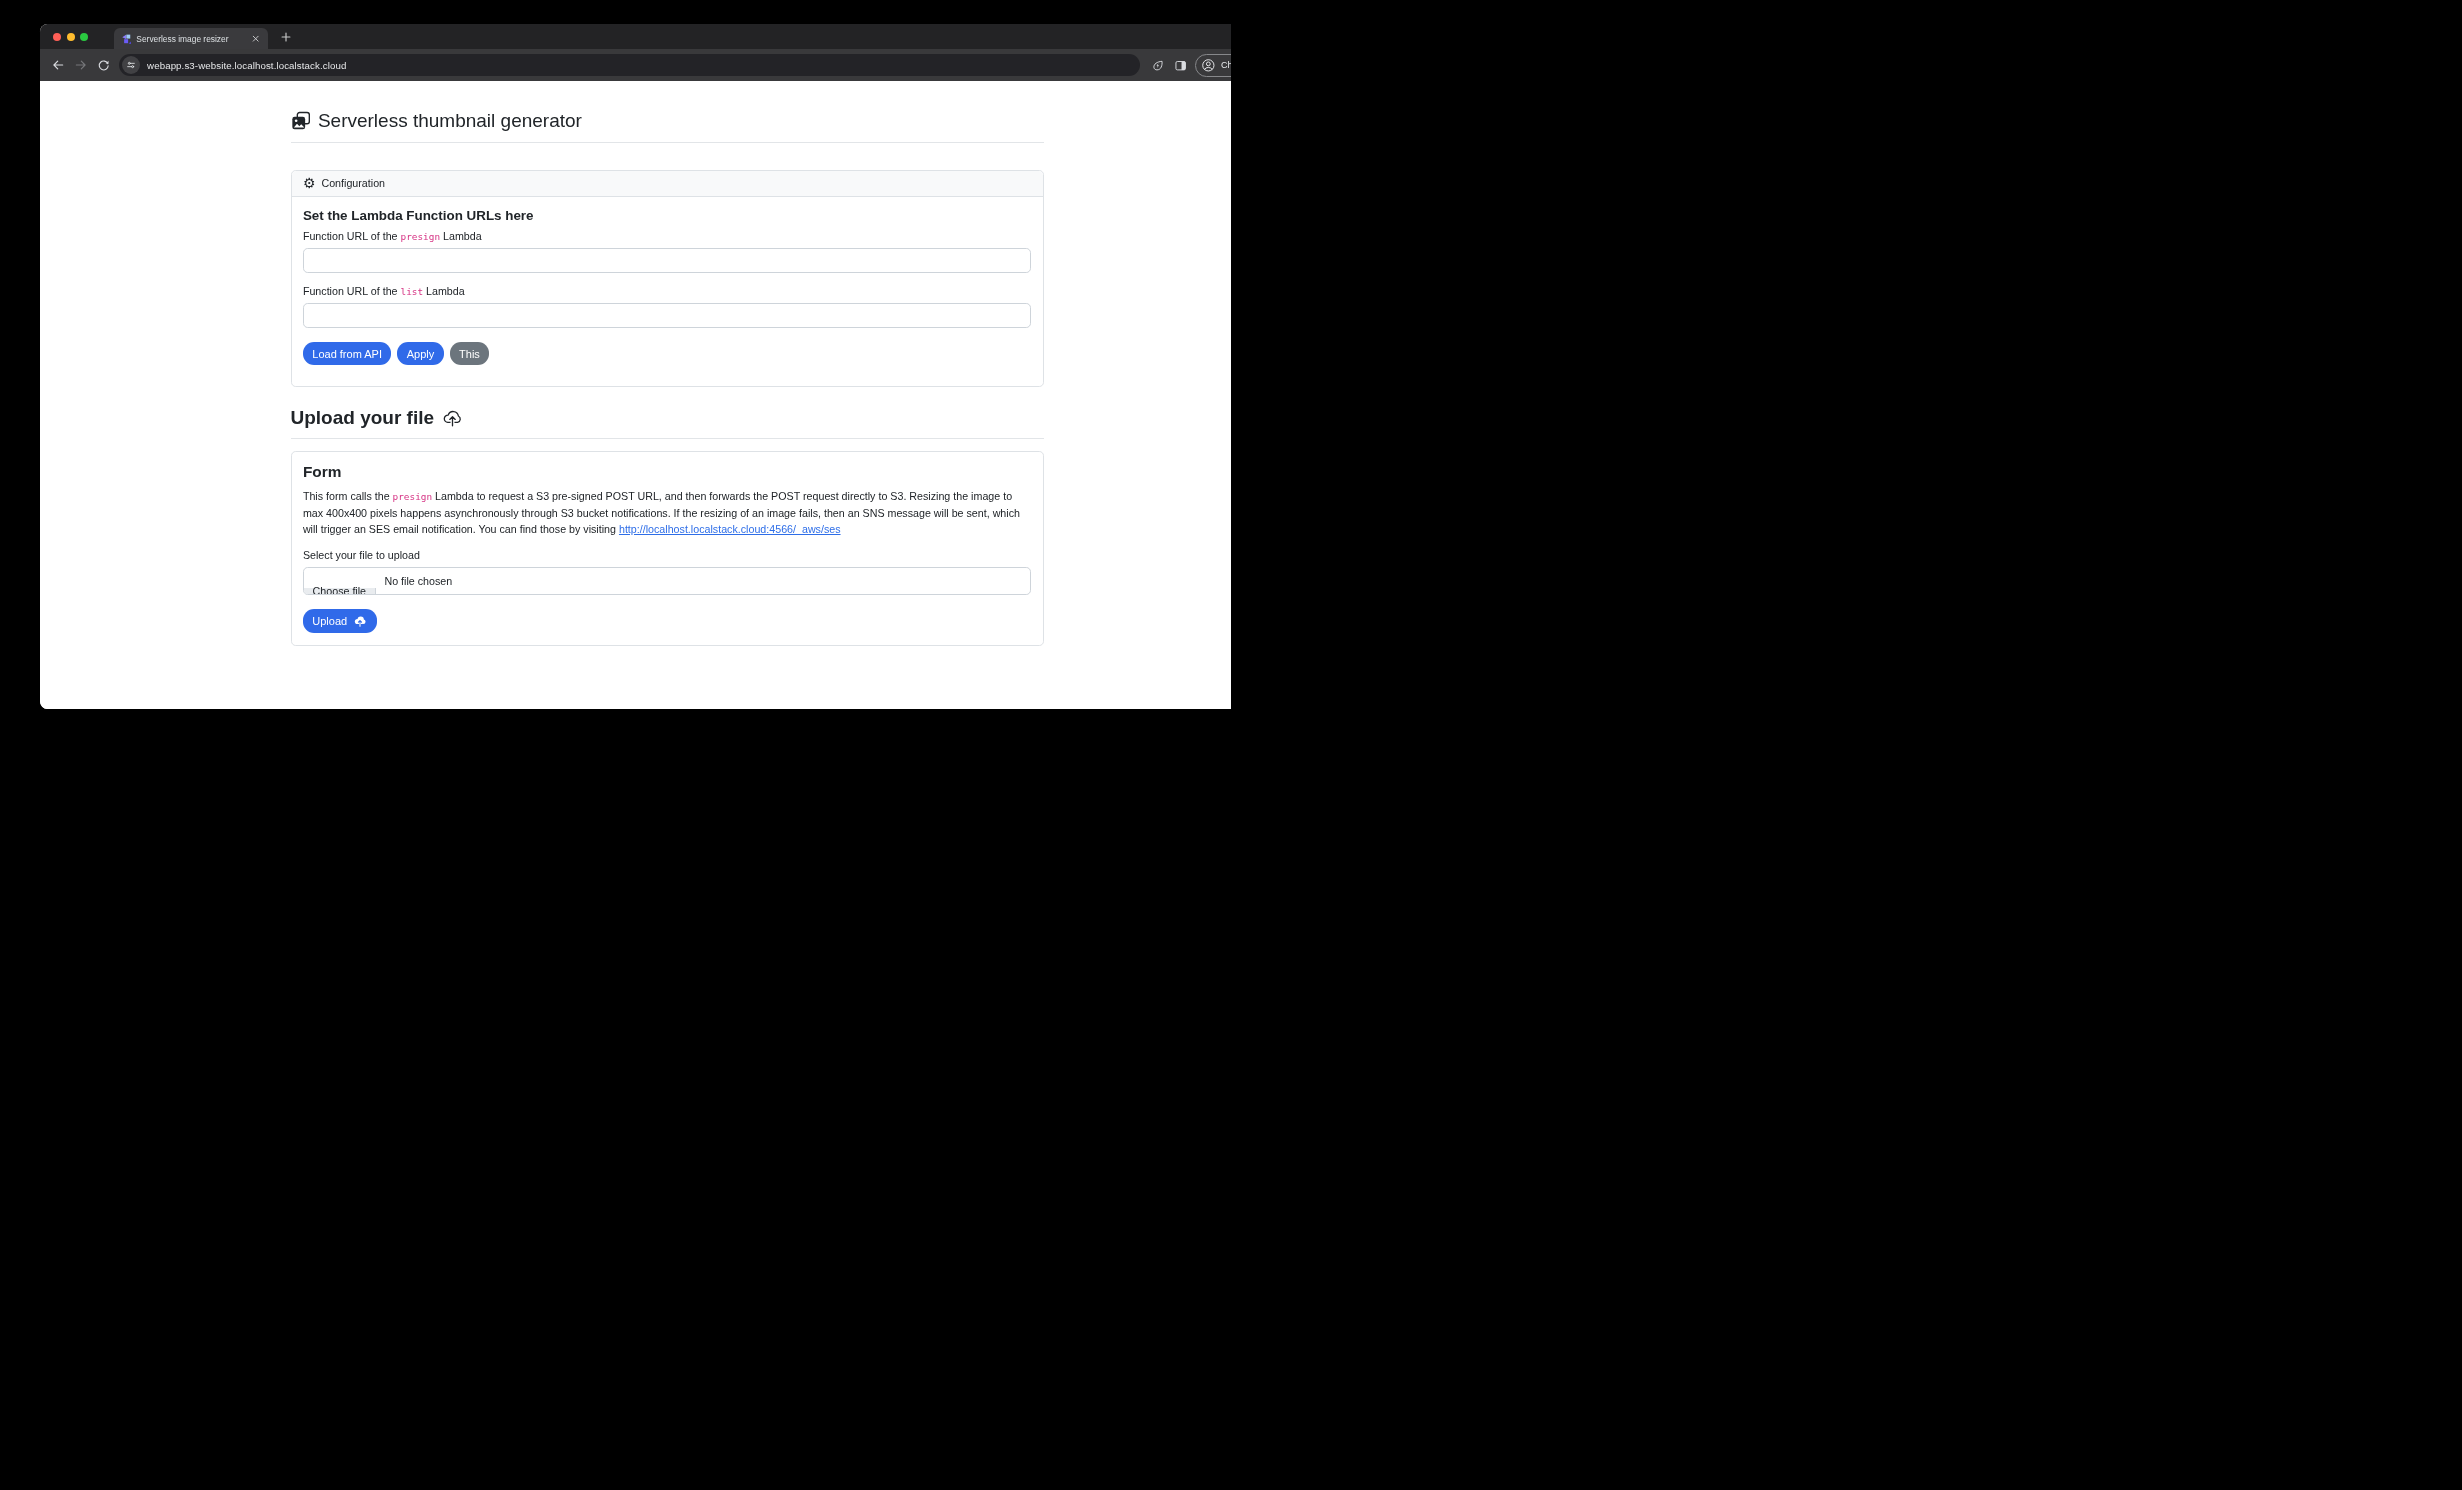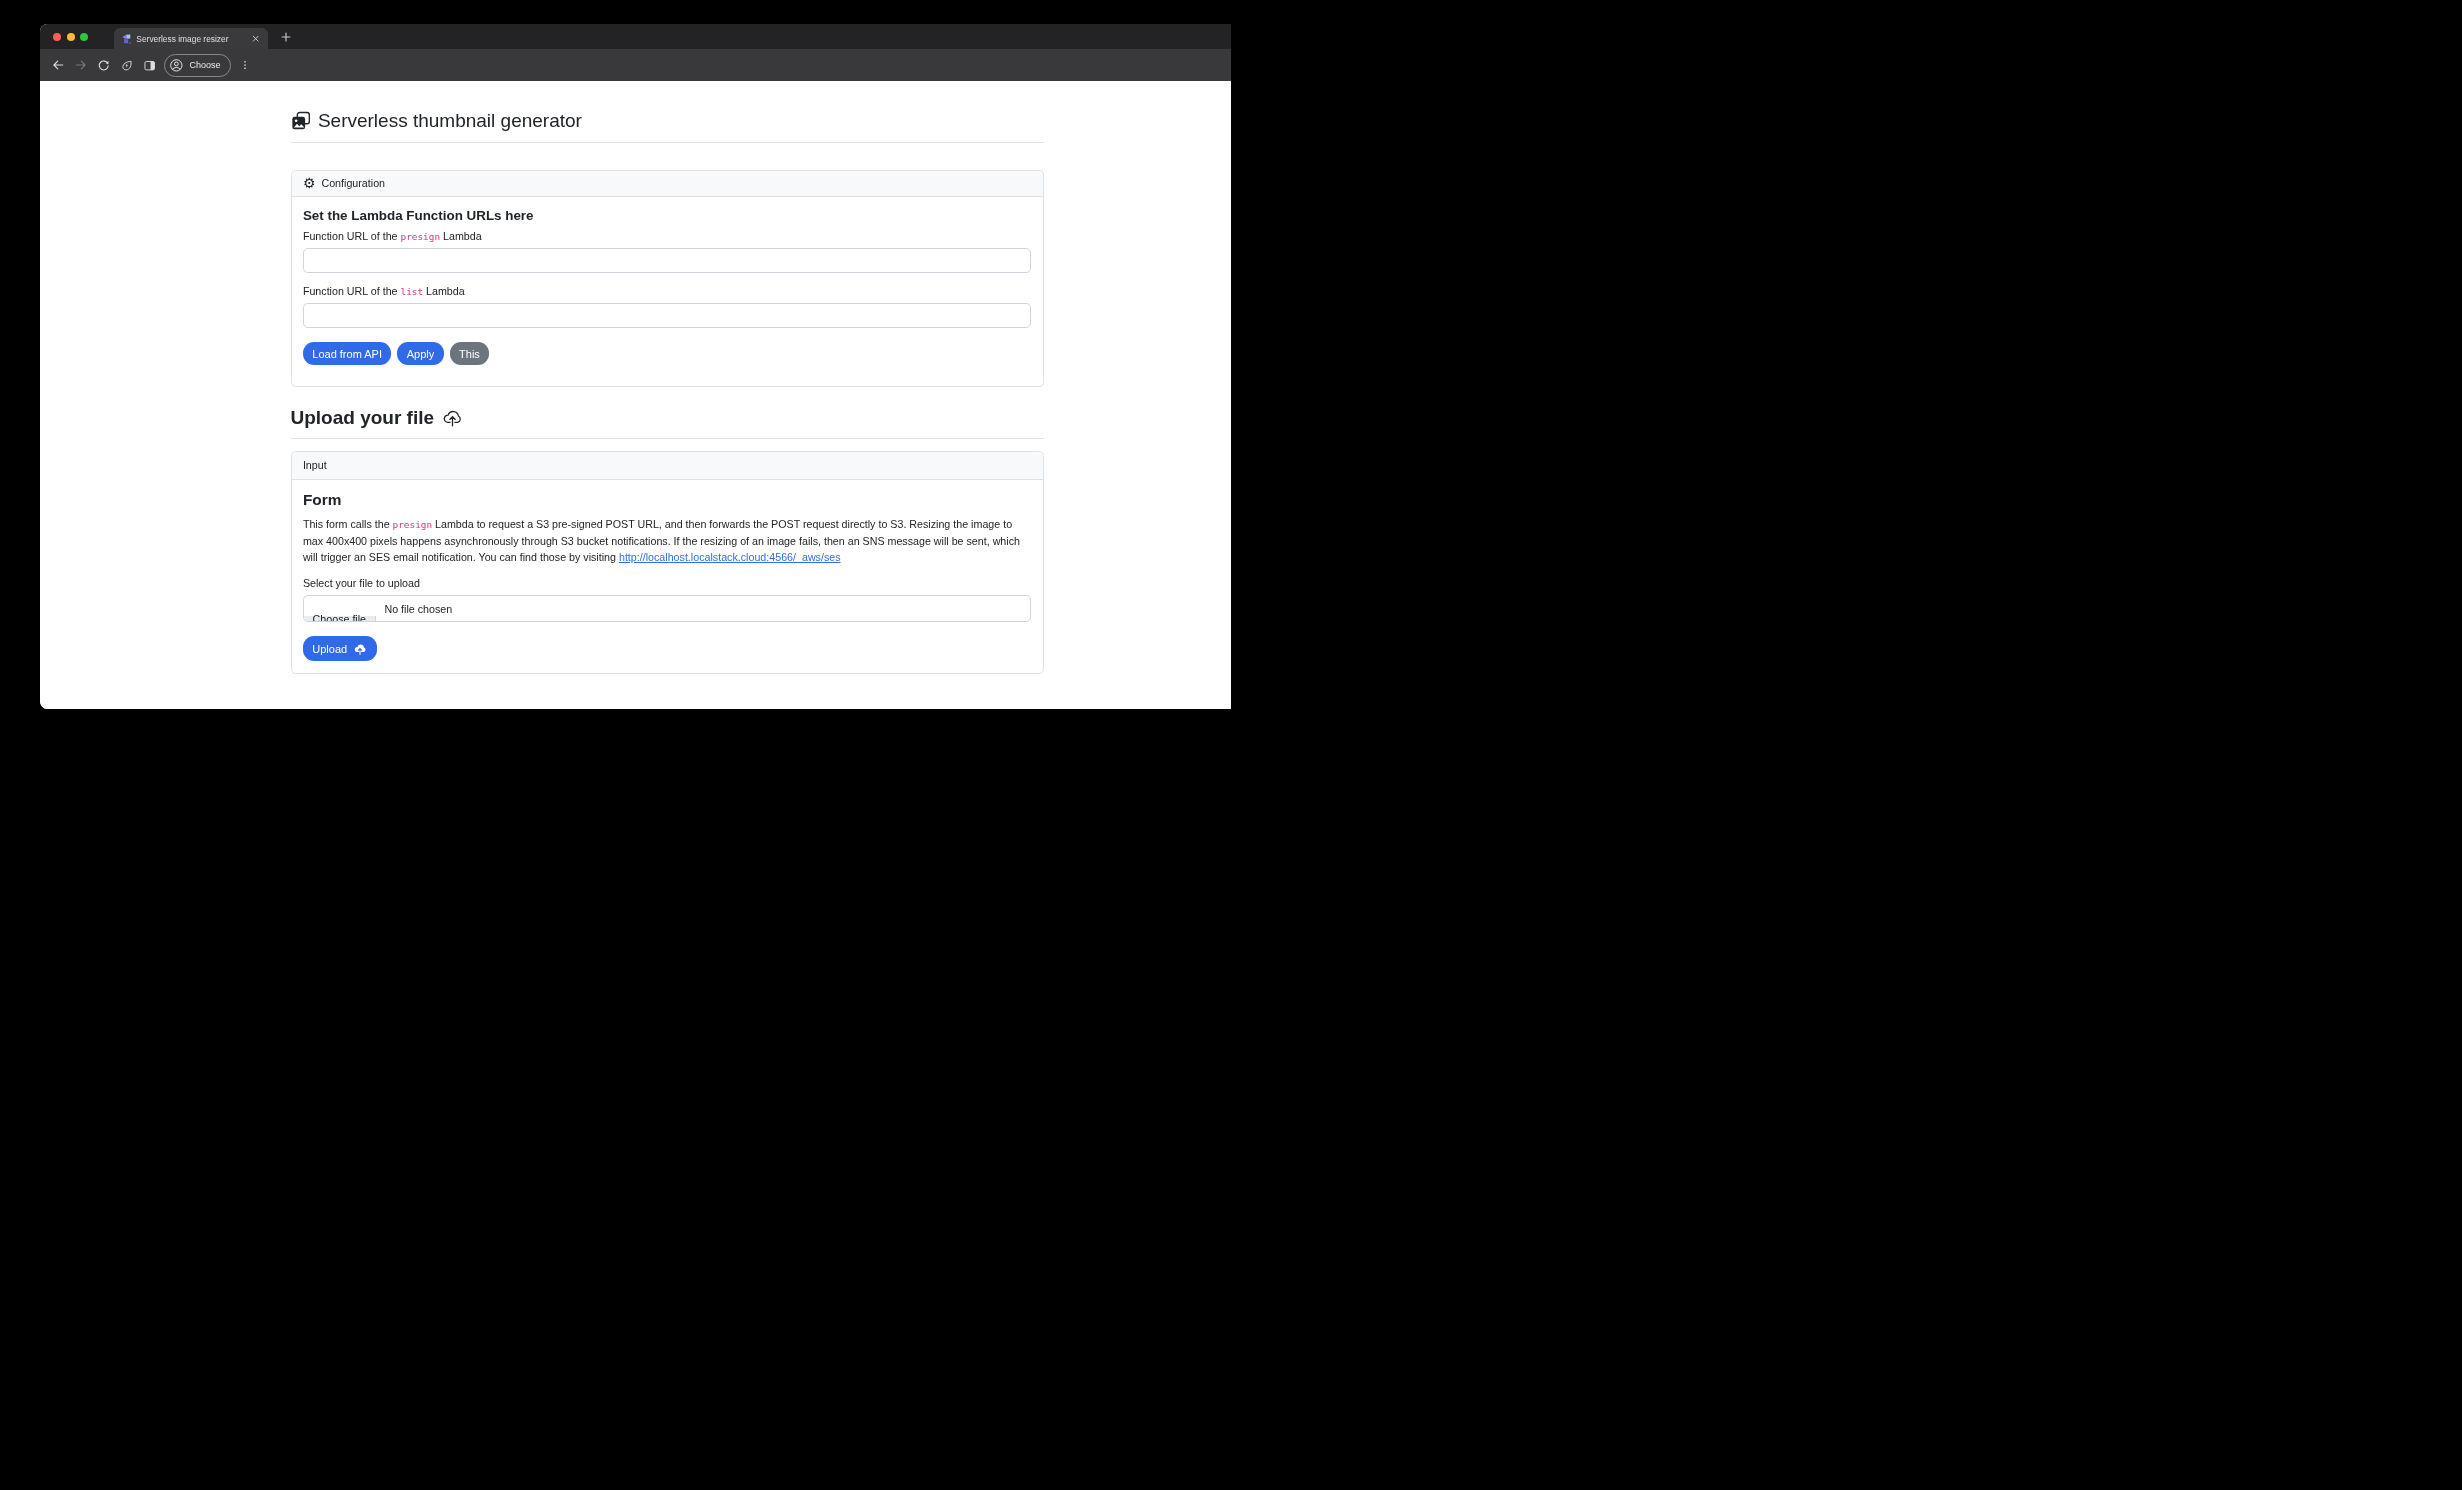--- a/index.html
+++ b/index.html
@@ -115,20 +115,31 @@
         <svg width="14" height="14" viewBox="0 0 24 24">
             <path d="M4 12h15M12.5 5.5 19 12l-6.5 6.5" stroke="#76777a" stroke-width="2" fill="none" stroke-linecap="round" stroke-linejoin="round"></path>
           </svg>
       </div>
       <div class="navbtn">
         <svg width="13.4" height="13.4" viewBox="0 0 24 24">
           <path d="M19.4 8.5A8 8 0 1 0 20 12" stroke="#dadce0" stroke-width="2" fill="none" stroke-linecap="round"></path>
           <path d="M20.6 3.2v5h-5z" fill="#dadce0"></path>
         </svg>
       </div>
+      <div class="urlbar">
+        <span class="tune">
+          <svg width="10" height="10" viewBox="0 0 24 24" stroke="#e8eaed" stroke-width="2" fill="none" stroke-linecap="round">
+            <circle cx="8" cy="8" r="2.4"></circle>
+              <path d="M12.5 8H20"></path>
+            <circle cx="16" cy="16" r="2.4"></circle>
+              <path d="M4 16h9.5"></path>
+          </svg>
+        </span>
+        <span class="url-text">webapp.s3-website.localhost.localstack.cloud</span>
+      </div>
       <div class="navbtn">
         <svg width="13.4" height="13.4" viewBox="0 0 24 24">
           <path d="M19.8 4.2c.5 7.2-1.4 15.3-9.2 15.3-2.9 0-5-1.8-5.4-4.6C4.5 9.5 11 4.5 19.8 4.2z" stroke="#dadce0" stroke-width="1.7" fill="none" stroke-linejoin="round"></path>
           <path d="M13.2 7.8 9.9 12h2.1l-1.1 4 3.5-4.6h-2.1z" fill="#dadce0"></path>
         </svg>
       </div>
       <div class="navbtn">
         <svg width="13.4" height="13.4" viewBox="0 0 24 24">
           <rect x="3.5" y="4.5" width="17" height="15" rx="2.5" stroke="#dadce0" stroke-width="1.7" fill="none"></rect>
           <path d="M13.5 4.5H18a2.5 2.5 0 0 1 2.5 2.5v10a2.5 2.5 0 0 1-2.5 2.5h-4.5z" fill="#dadce0"></path>
@@ -195,23 +206,20 @@
             <svg width="21" height="21" viewBox="0 0 24 24">
               <path d="M6.6 17.6a4.2 4.2 0 0 1 .5-8.4 6 6 0 0 1 11.6 1.1 3.9 3.9 0 0 1-.9 7.3H7z" stroke="#212529" stroke-width="1.5" fill="none" stroke-linejoin="round"></path>
               <path d="M12 21.5V12" stroke="#fff" stroke-width="4.5"></path>
               <path d="M12 21.5V11.4M8.9 14.2 12 11.1l3.1 3.1" stroke="#212529" stroke-width="1.5" fill="none" stroke-linecap="round" stroke-linejoin="round"></path>
             </svg>
           </span>
         </div>
         <hr class="rule">
 
         <div class="card input-card">
-          <div class="card-header tall">
-            <span>Input</span>
-          </div>
           <div class="card-body">
             <div class="h4">Form</div>
 
             <p class="desc"><span>This form calls the </span><code class="code">presign</code><span> Lambda to request a S3 pre-signed POST URL, and then forwards the POST request directly to S3. Resizing the image to max 400x400 pixels happens asynchronously through S3 bucket notifications. If the resizing of an image fails, then an SNS message will be sent, which will trigger an SES email notification. You can find those by visiting </span><a class="link" href="#">http://localhost.localstack.cloud:4566/_aws/ses</a></p>
 
             <label class="form-label">Select your file to upload</label>
 
             <div class="file-input">
               <span class="file-btn">Choose file</span>
               <span class="file-text">No file chosen</span>

